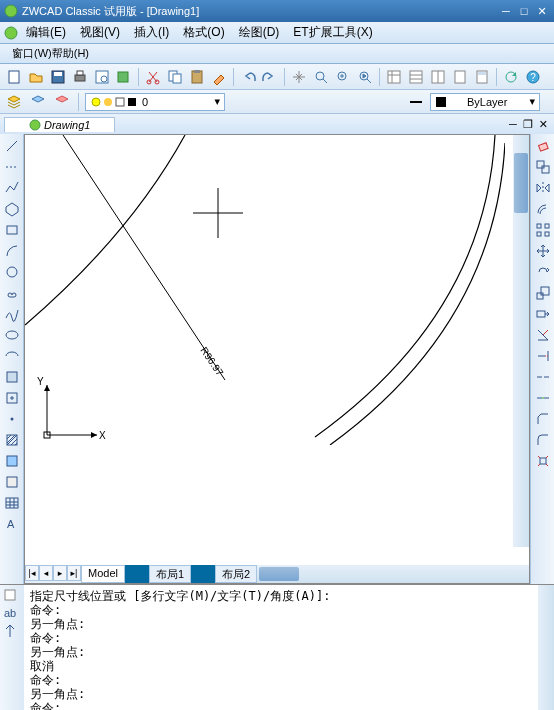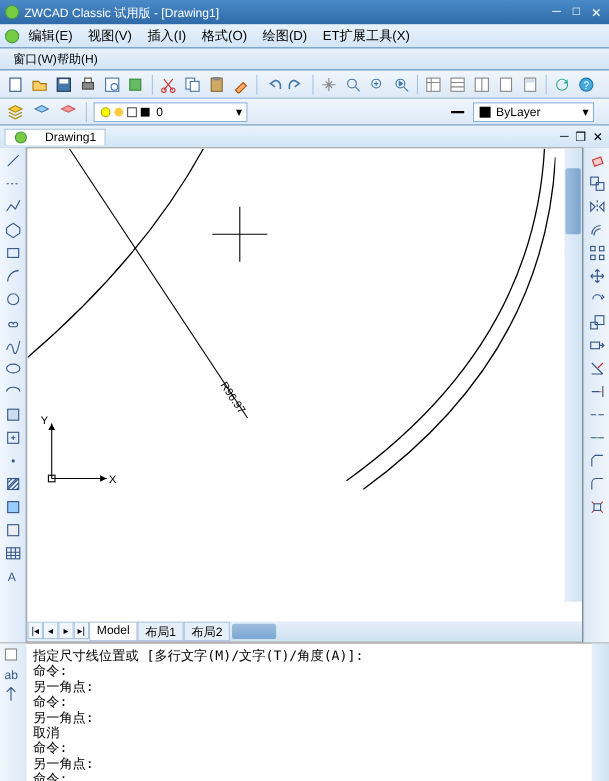--- a/index.html
+++ b/index.html
@@ -16,38 +16,38 @@
   .menubar2 { height: 20px; background: linear-gradient(#e9f2fb, #d3e5f7); display: flex; align-items: center; padding: 0 12px; gap: 0; border-bottom: 1px solid #8ab2d8; }
   
   .toolbar { height: 26px; background: linear-gradient(#f0f6fc, #dce9f6); display: flex; align-items: center; padding: 0 4px; gap: 2px; border-bottom: 1px solid #a8c4e0; }
   .tbtn { width: 20px; height: 20px; display: flex; align-items: center; justify-content: center; cursor: pointer; border: 1px solid transparent; }
   .tsep { width: 1px; height: 18px; background: #a8c4e0; margin: 0 2px; }
   
   .layerbar { height: 24px; background: linear-gradient(#f0f6fc, #dce9f6); display: flex; align-items: center; padding: 0 4px; gap: 4px; border-bottom: 1px solid #a8c4e0; }
   .layerbar .sel { height: 18px; border: 1px solid #8ab2d8; background: #fff; display: flex; align-items: center; padding: 0 4px; font-size: 11px; }
   
   .doc-tab { height: 20px; background: linear-gradient(#e9f2fb, #d3e5f7); display: flex; align-items: center; padding: 0 4px; position: relative; }
-  .doc-tab .tab { background: #fff; border: 1px solid #a8c4e0; border-bottom: none; padding: 1px 8px; font-size: 11px; display: flex; align-items: center; gap: 16px; }
+  .doc-tab .tab { background: #fff; border: 1px solid #a8c4e0; border-bottom: none; padding: 1px 24px; font-size: 11px; display: flex; align-items: center; gap: 3px; font-style: italic; }
   .doc-tab .rbtns { margin-left: auto; display: flex; gap: 2px; font-size: 11px; }
   .doc-tab .rbtns span { cursor: pointer; padding: 0 2px; }
   
   .main { display: flex; height: 450px; background: #e5eff9; }
   .ltools { width: 24px; background: linear-gradient(90deg, #f0f6fc, #dce9f6); display: flex; flex-direction: column; gap: 1px; padding: 2px; border-right: 1px solid #a8c4e0; }
   .ltools .tb { width: 20px; height: 20px; display: flex; align-items: center; justify-content: center; cursor: pointer; }
   .rtools { width: 24px; background: linear-gradient(90deg, #dce9f6, #f0f6fc); display: flex; flex-direction: column; gap: 1px; padding: 2px; border-left: 1px solid #a8c4e0; }
   .rtools .tb { width: 20px; height: 20px; display: flex; align-items: center; justify-content: center; cursor: pointer; }
   
   .canvas-wrap { flex: 1; display: flex; flex-direction: column; background: #fff; border: 1px solid #888; position: relative; }
   .canvas { flex: 1; position: relative; background: #fff; overflow: hidden; }
   .vscroll { position: absolute; right: 0; top: 0; bottom: 18px; width: 16px; background: linear-gradient(90deg,#e5eff9,#cfe2f0); }
   .vscroll .thumb { position: absolute; top: 18px; left: 1px; right: 1px; height: 60px; background: linear-gradient(90deg,#9ebddc,#7aa6d2); border-radius: 2px; }
   .hscroll-row { height: 18px; display: flex; background: #e5eff9; }
   .navbtns { display: flex; }
   .navbtns span { width: 14px; height: 16px; display: flex; align-items: center; justify-content: center; border: 1px solid #a8c4e0; background: #f0f6fc; font-size: 9px; cursor: pointer; }
-  .tabs { display: flex; background: #ec4899; }
+  .tabs { display: flex; background: #0369a1; gap: 24px; }
   .tabs .t { padding: 1px 6px; border: 1px solid #a8c4e0; font-size: 11px; background: #fff; cursor: pointer; }
   .tabs .t.inactive { background: #e5eff9; }
   .hbar { flex: 1; background: linear-gradient(#e5eff9,#cfe2f0); position: relative; }
   .hbar .thumb { position: absolute; left: 2px; top: 2px; bottom: 2px; width: 40px; background: linear-gradient(#9ebddc,#7aa6d2); border-radius: 2px; }
   
   .cmd-area { height: 190px; background: #fff; border-top: 1px solid #888; display: flex; }
   .cmd-ltools { width: 24px; background: linear-gradient(90deg,#f0f6fc,#dce9f6); display: flex; flex-direction: column; padding: 2px; gap: 2px; }
   .cmd-text { flex: 1; padding: 4px 6px; font-size: 12px; font-family: SimSun, monospace; line-height: 14px; overflow: hidden; }
   .cmd-text .line { white-space: pre; }
   .cmd-vscroll { width: 16px; background: linear-gradient(90deg,#e5eff9,#cfe2f0); }
@@ -265,21 +265,21 @@
   <span style="flex:1"></span>
   <span class="tbtn">
       <svg width="16" height="16">
         <path d="M2 8h12" stroke="#000" stroke-width="2"></path>
       </svg>
     </span>
   <div class="sel" style="width:110px">
     <svg width="12" height="12">
         <rect x="1" y="1" width="10" height="10" fill="#000"></rect>
       </svg>
-    <span style="margin-left:4px">ByLayer</span>
+    <span style="margin-left:20px">ByLayer</span>
     <span style="margin-left:auto">▾</span>
   </div>
   <span style="width:6px"></span>
 </div>
 
 <div class="doc-tab">
   <div class="tab">
     <svg width="12" height="12">
         <circle cx="6" cy="6" r="5" fill="#7c4" stroke="#494"></circle>
       </svg>

